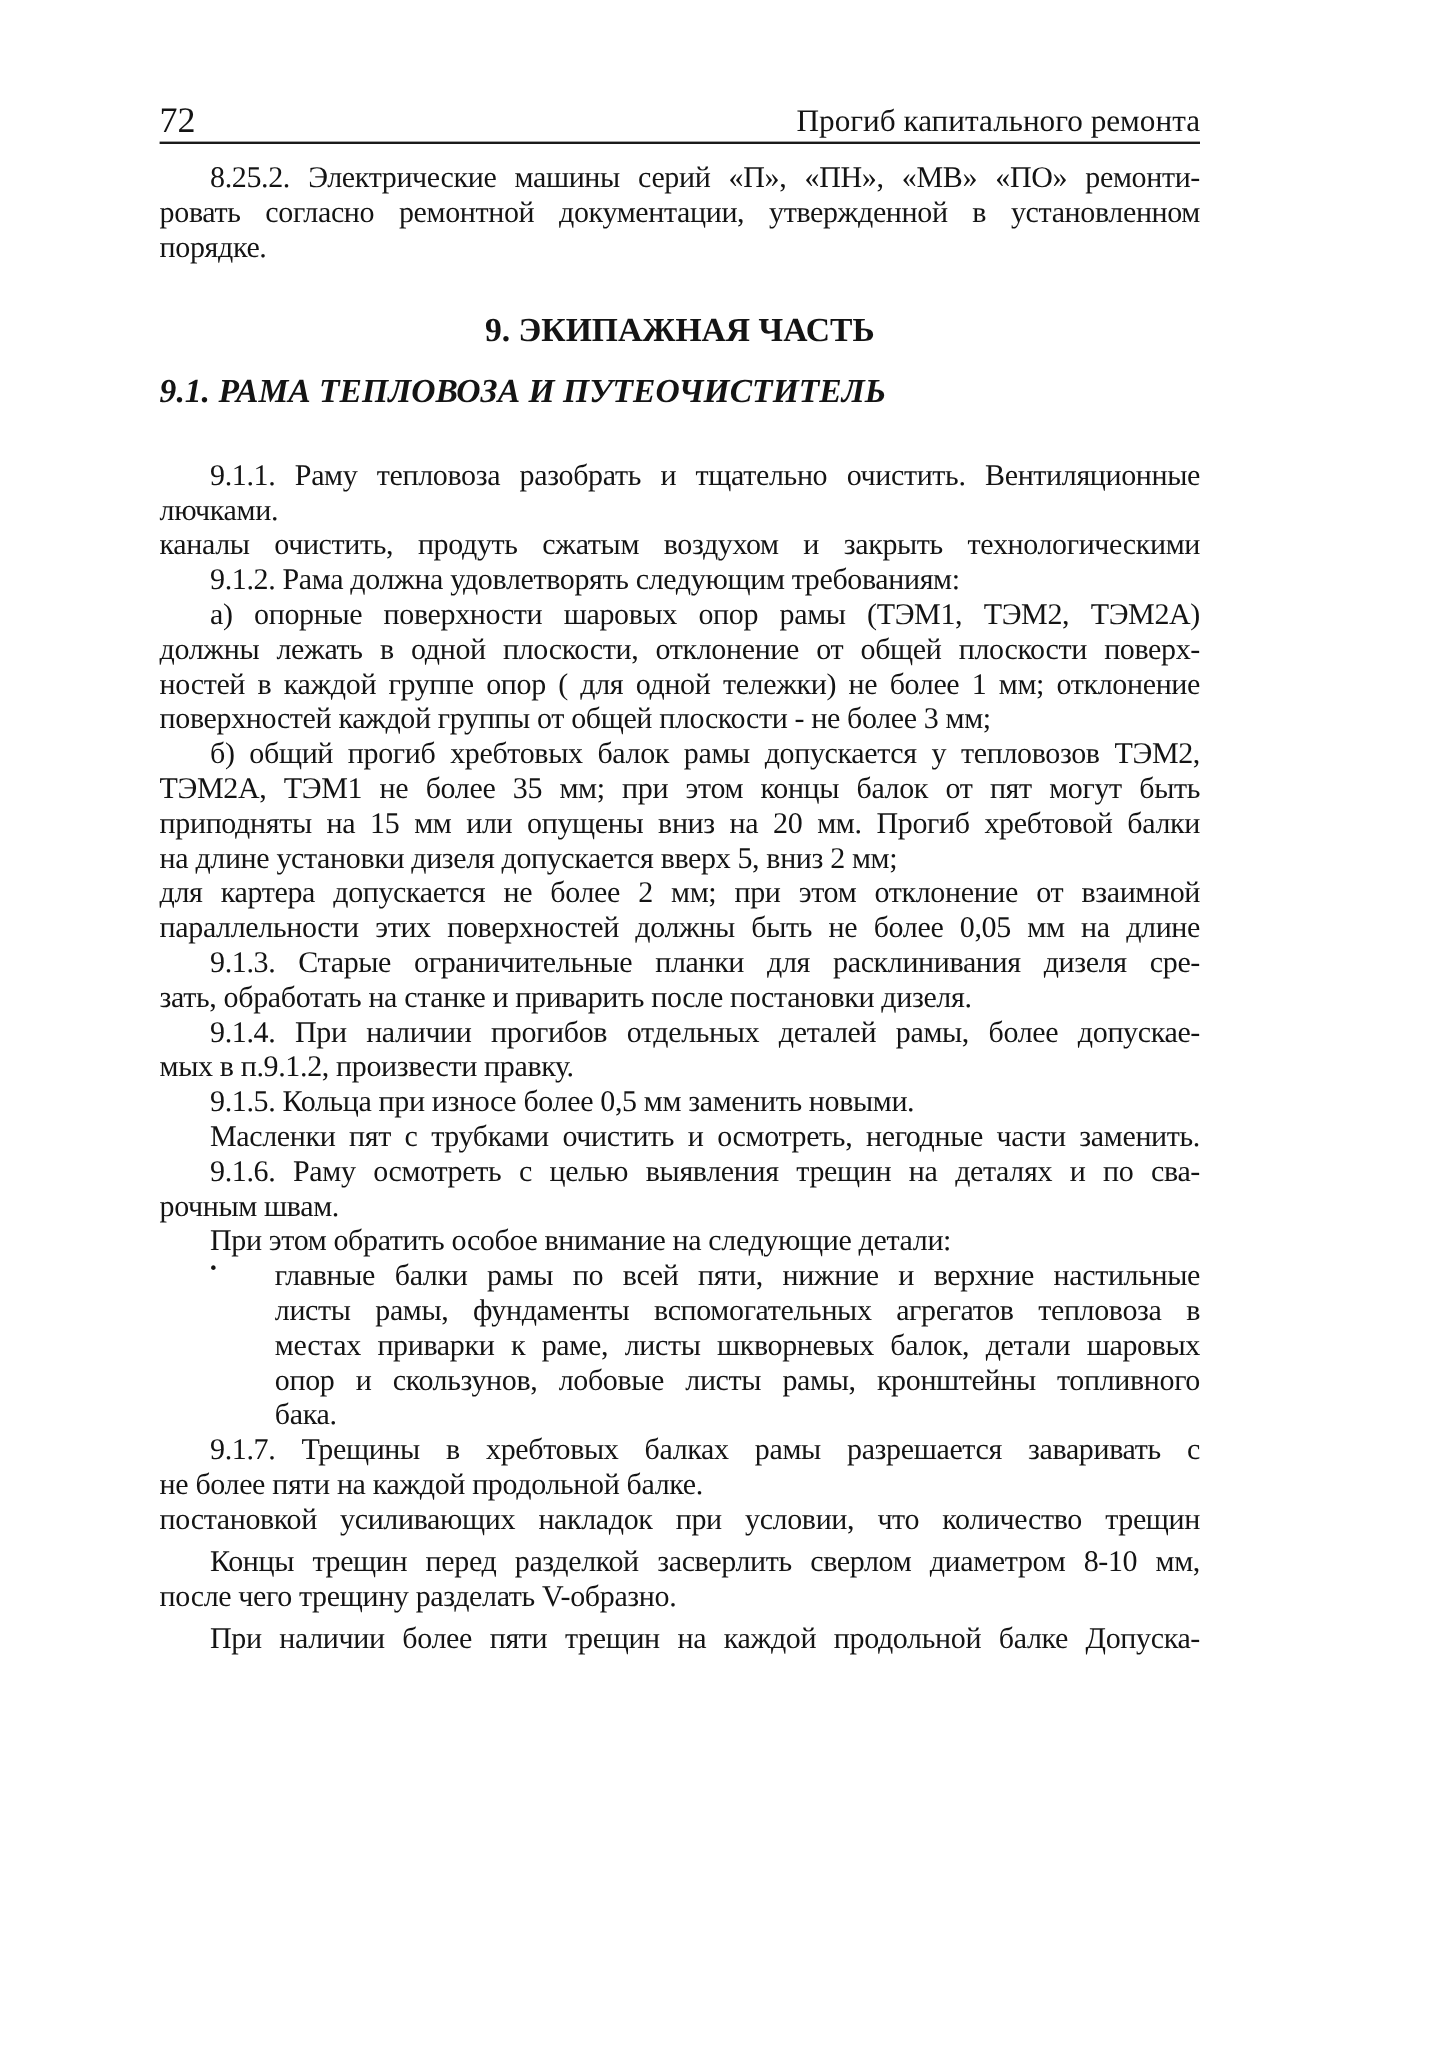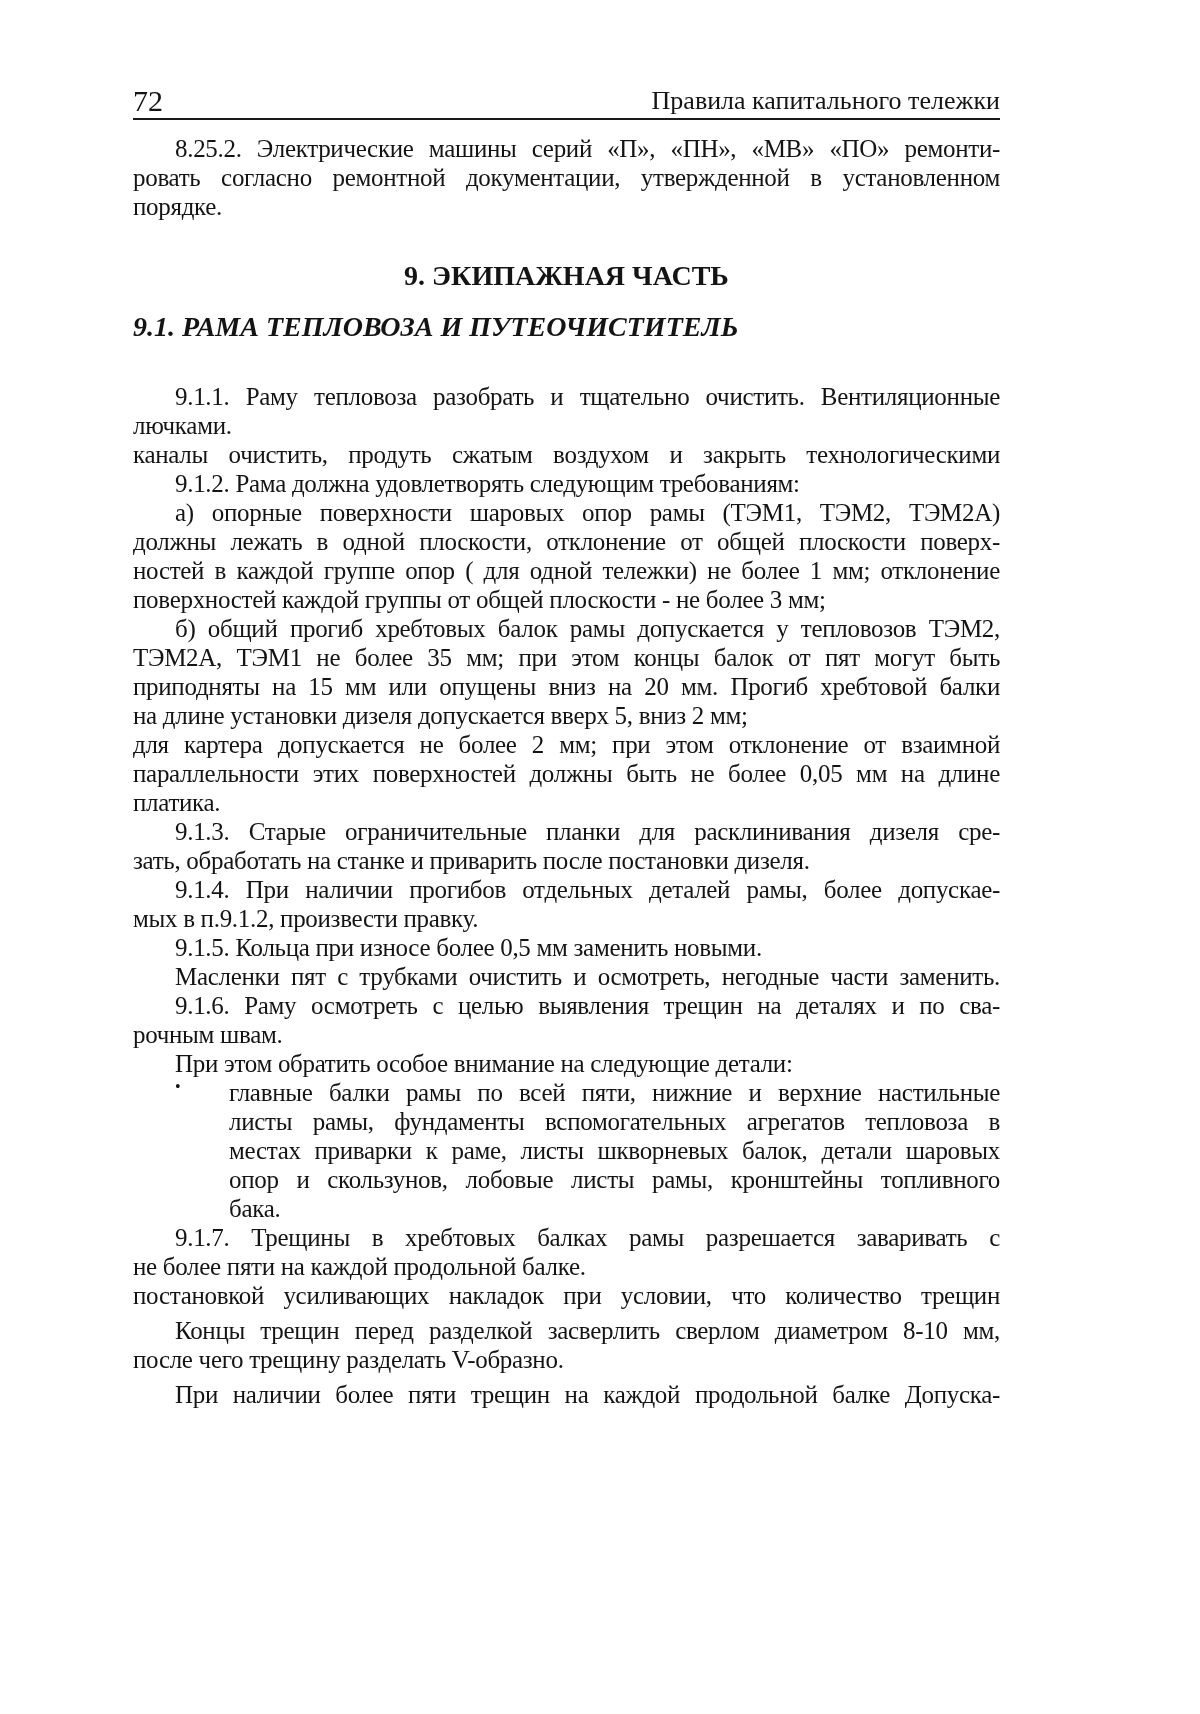--- a/index.html
+++ b/index.html
@@ -22,21 +22,21 @@
     .bullet-mark { position: absolute; left: 42px; top: 0; }
     .gap { height: 6px; }
   </style>
 </head>
 <body>
 
 <div class="page">
 
   <div class="header">
     <span class="page-num">72</span>
-    <span class="running-title">Правила капитального тележки</span>
+    <span class="running-title">Прогиб капитального ремонта</span>
   </div>
 
   <div class="body">
 
     <div>
       <span class="line indent">8.25.2. Электрические машины серий «П», «ПН», «МВ» «ПО» ремонти-</span>
       <span class="line">ровать согласно ремонтной документации, утвержденной в установленном</span>
       <span class="line last">порядке.</span>
     </div>
 
@@ -63,21 +63,20 @@
     <div>
       <span class="line indent">б) общий прогиб хребтовых балок рамы допускается у тепловозов ТЭМ2,</span>
       <span class="line">ТЭМ2А, ТЭМ1 не более 35 мм; при этом концы балок от пят могут быть</span>
       <span class="line">приподняты на 15 мм или опущены вниз на 20 мм. Прогиб хребтовой балки</span>
       <span class="line last">на длине установки дизеля допускается вверх 5, вниз 2 мм;</span>
     </div>
 
     <div>
       <span class="line">для картера допускается не более 2 мм; при этом отклонение от взаимной</span>
       <span class="line">параллельности этих поверхностей должны быть не более 0,05 мм на длине</span>
-      <span class="line last">платика.</span>
     </div>
 
     <div>
       <span class="line indent">9.1.3. Старые ограничительные планки для расклинивания дизеля сре-</span>
       <span class="line last">зать, обработать на станке и приварить после постановки дизеля.</span>
     </div>
 
     <div>
       <span class="line indent">9.1.4. При наличии прогибов отдельных деталей рамы, более допускае-</span>
       <span class="line last">мых в п.9.1.2, произвести правку.</span>

